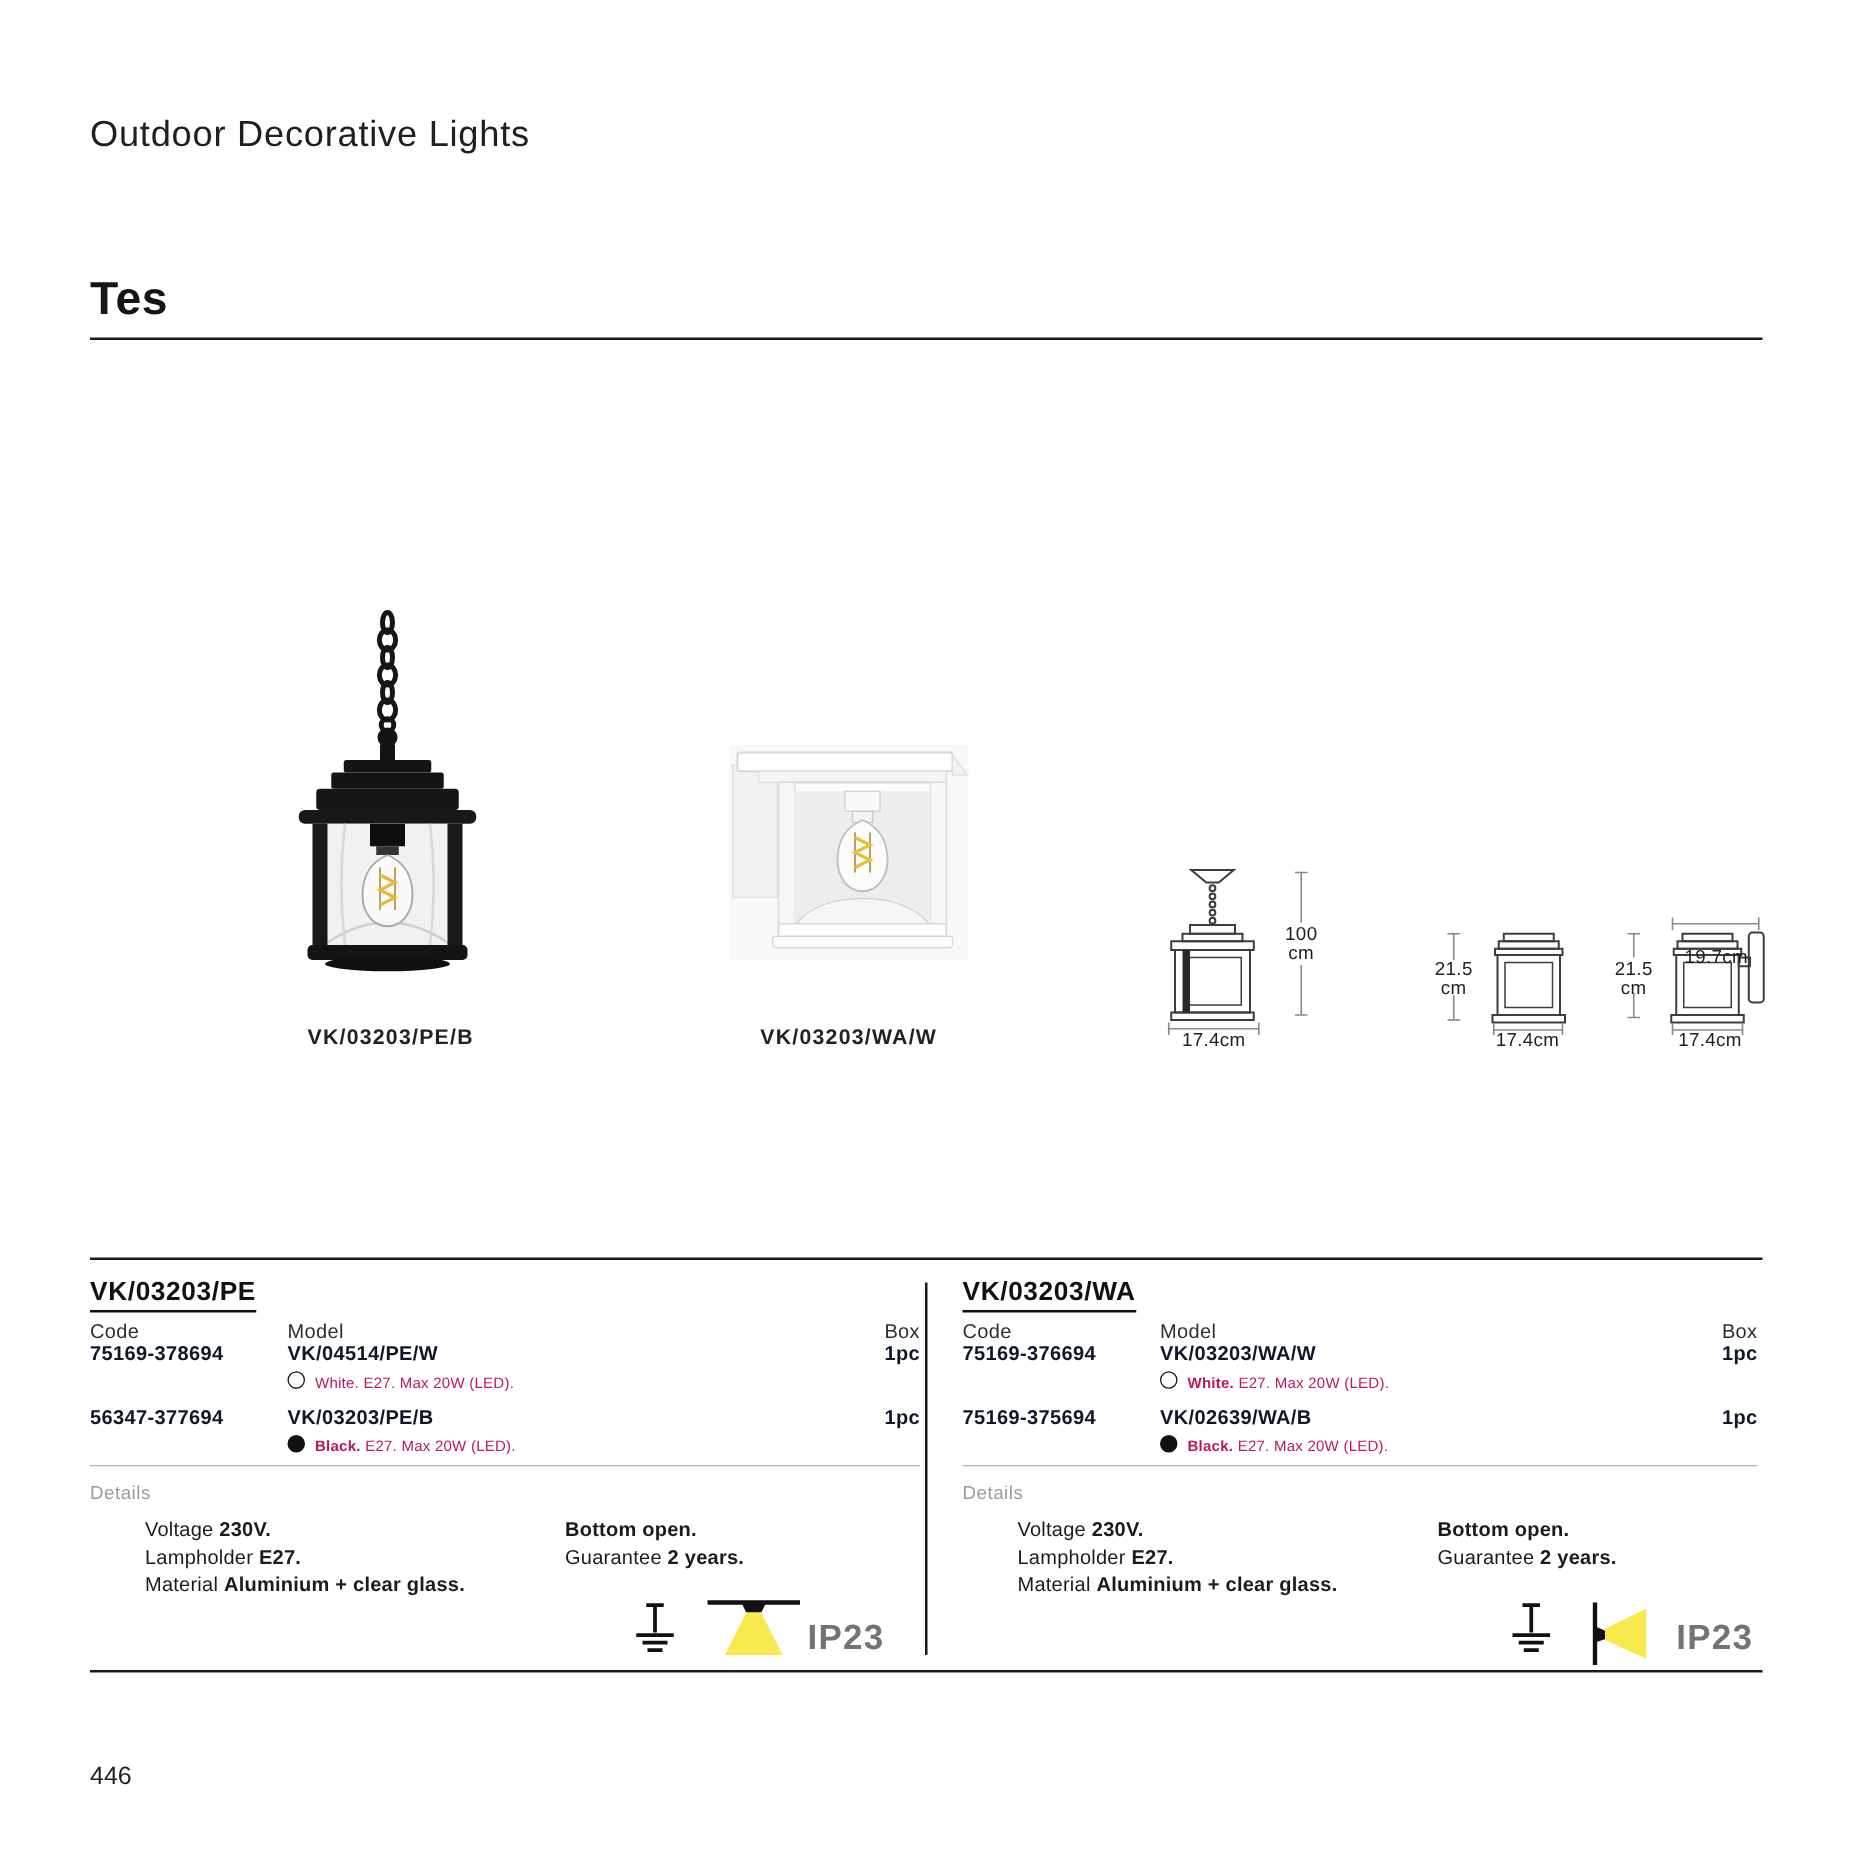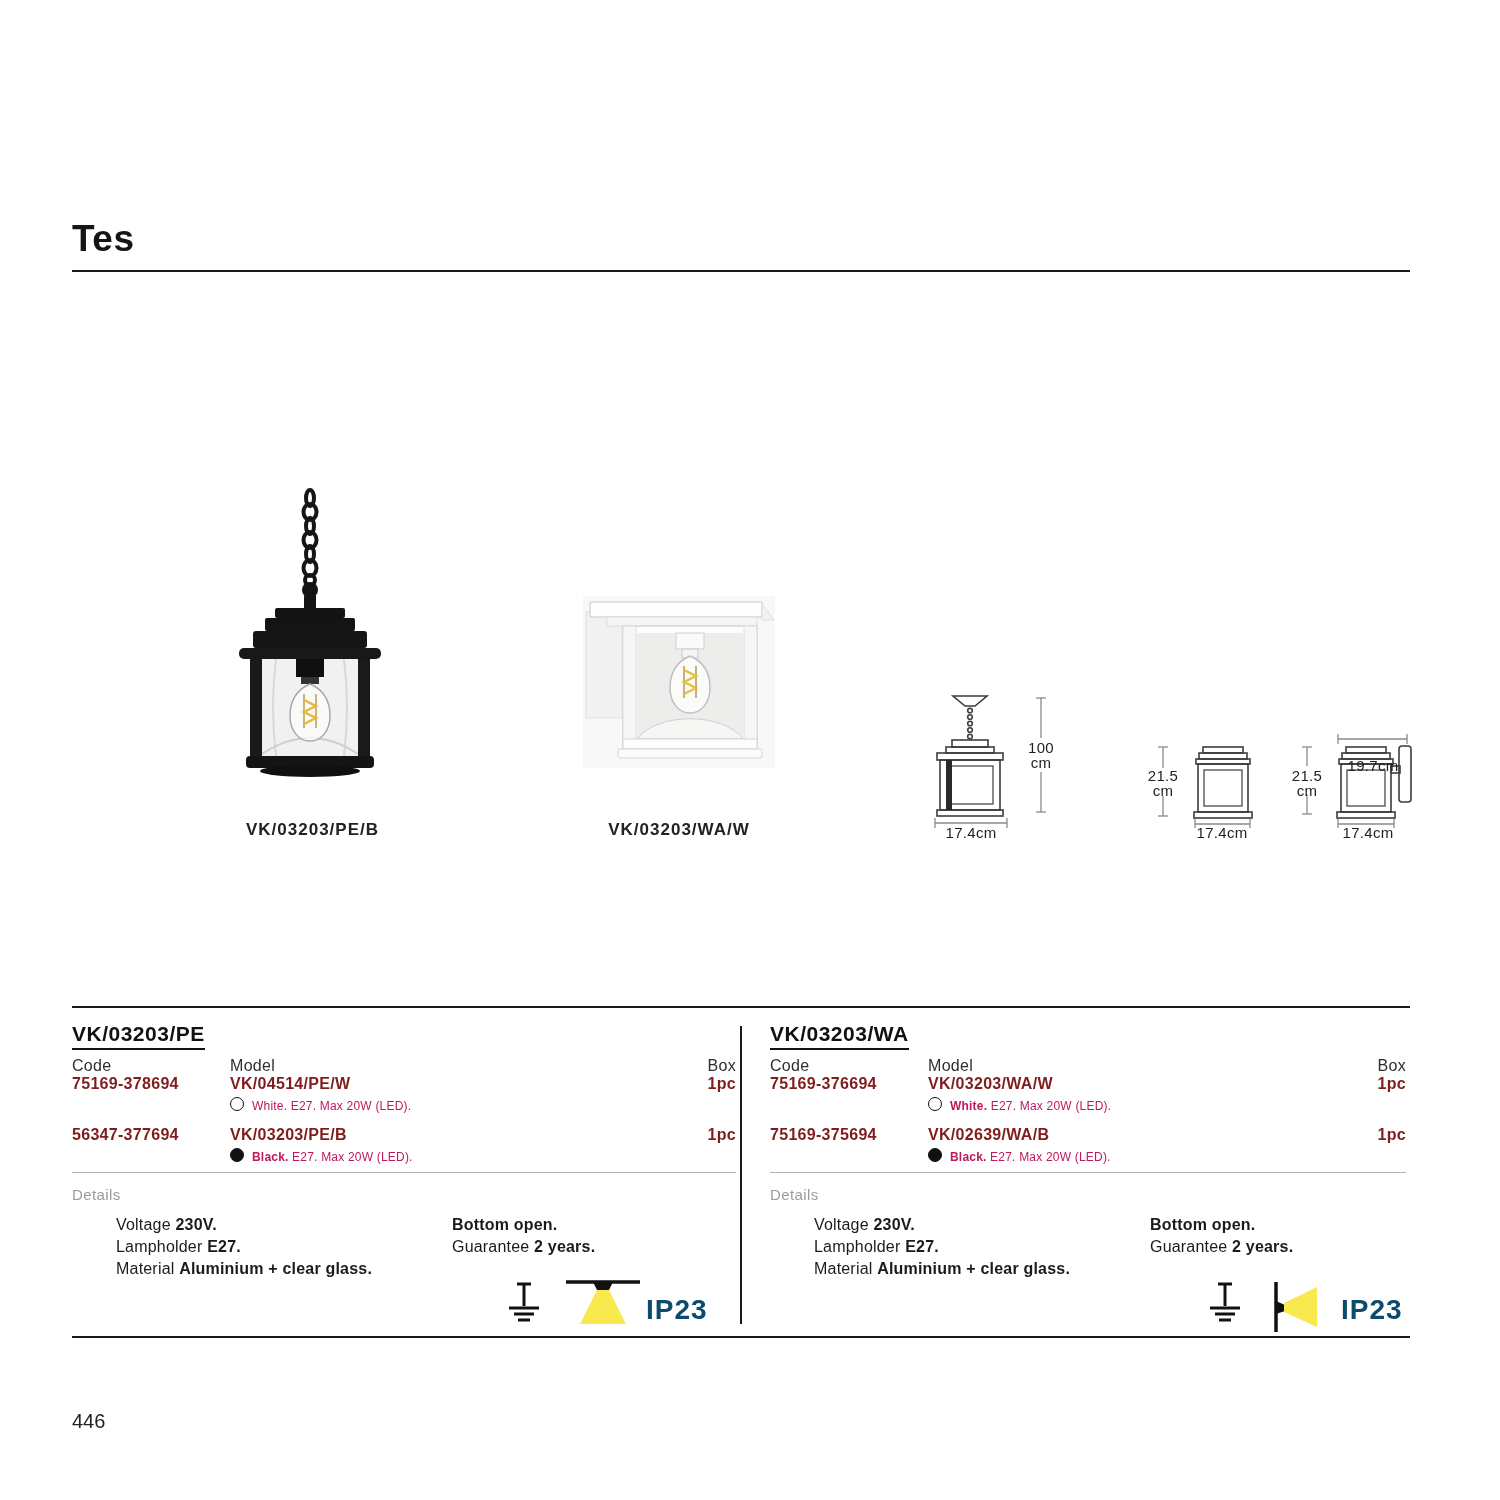--- a/index.html
+++ b/index.html
@@ -9,39 +9,40 @@
   .rule{position:absolute;background:#1a1a1a;height:2px;}
   .grayrule{position:absolute;background:#b3b3b3;height:1px;}
   .vdivider{position:absolute;background:#1a1a1a;width:2px;}
   .cat-title{font-size:29px;letter-spacing:.6px;color:#1f1f1f;}
   .series-title{font-size:37px;font-weight:700;letter-spacing:.5px;color:#151515;}
   .caption{font-size:17px;font-weight:600;letter-spacing:1px;text-align:center;color:#222;}
   .dim-label{font-size:15px;line-height:15px;text-align:center;color:#1f1f1f;letter-spacing:.3px;}
   .tbl-heading{font-size:21px;font-weight:700;letter-spacing:.5px;color:#111;
                border-bottom:2px solid #111;padding-bottom:2px;display:inline-block;}
   .col-hdr{font-size:16px;color:#2e2e2e;letter-spacing:.3px;}
-  .cell-b{font-size:16px;font-weight:700;letter-spacing:.3px;color:#7f1d1d;}
+  .cell-b{font-size:16px;font-weight:700;letter-spacing:.3px;color:#0f172a;}
   .box-col{width:116px;text-align:right;}
   .desc{font-size:12px;letter-spacing:.2px;color:#be185d;white-space:nowrap;}
   .swatch{display:inline-block;width:12px;height:12px;border:1.6px solid #111;
           border-radius:50%;background:#ffffff;margin-right:8px;vertical-align:-1px;}
   .swatch[data-swatch="black"]{background:#111;}
   .color-label[data-bold="true"]{font-weight:700;}
   .details-label{font-size:15px;color:#9b9b9b;letter-spacing:.4px;}
   .detail-line{font-size:16px;line-height:22px;letter-spacing:.2px;color:#1b1b1b;white-space:nowrap;margin-left:44px;}
   .detail-line b{font-weight:700;}
-  .ip{font-size:28px;font-weight:700;letter-spacing:1px;color:#0c4a6e;}
+  .ip{font-size:28px;font-weight:700;letter-spacing:1px;color:#737373;}
   .pagenum{font-size:20px;font-weight:400;color:#222;}
   svg{display:block;}
 </style>
 </head>
 <body>
 
 <div class="page">
 
+  <div class="abs cat-title" style="left:72px;top:92px;">Outdoor Decorative Lights</div>
   <div class="abs series-title" style="left:72px;top:218px;">Tes</div>
   <div class="rule" style="left:72px;top:270px;width:1338px;"></div>
 
   <svg class="abs" style="left:215px;top:488px;" width="195" height="290" viewBox="0 0 195 290">
     <g stroke="#161616" stroke-width="4" fill="none">
       <ellipse cx="95" cy="10" rx="4" ry="8"></ellipse>
       <ellipse cx="95" cy="24" rx="6.5" ry="8"></ellipse>
       <ellipse cx="95" cy="38" rx="4" ry="8"></ellipse>
       <ellipse cx="95" cy="52" rx="6.5" ry="8"></ellipse>
       <ellipse cx="95" cy="66" rx="4" ry="8"></ellipse>

